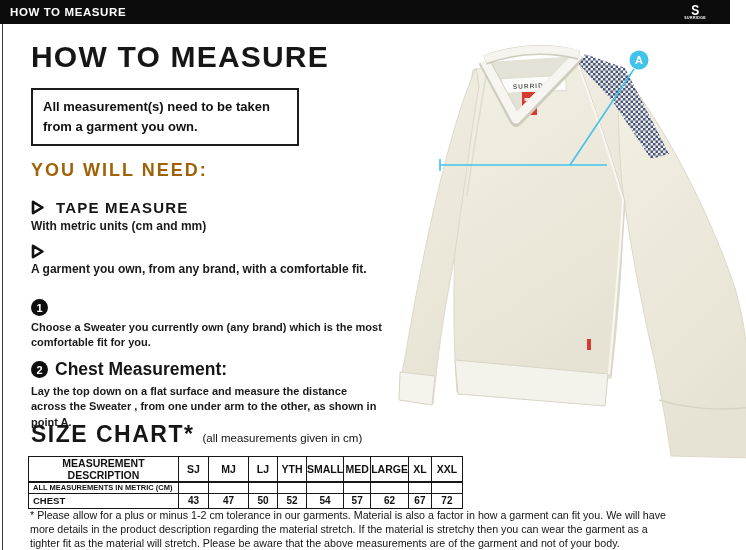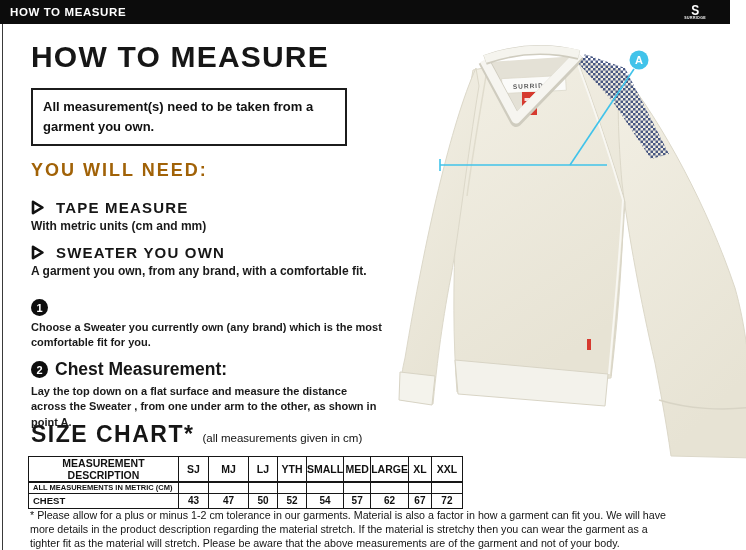--- a/index.html
+++ b/index.html
@@ -9,21 +9,21 @@
   
   .topbar{left:0;top:0;width:730px;height:24px;background:#0c0c0c;display:flex;
           align-items:center;justify-content:space-between;padding:0 8px 0 10px;box-sizing:border-box;}
   .topbar-title{color:#fff;font-size:11.5px;font-weight:700;letter-spacing:.6px;}
   .logo{display:flex;flex-direction:column;align-items:center;line-height:1;margin-right:16px;}
   .logo-s{color:#fff;font-size:12px;font-weight:700;transform:scaleY(1.15);}
   .logo-text{color:#fff;font-size:3.5px;font-weight:700;letter-spacing:.4px;margin-top:1px;}
   .left-rule{left:2px;top:24px;width:1px;height:526px;background:#3a3a3a;}
   
   .h1{left:31px;top:40px;font-size:30px;font-weight:700;letter-spacing:1.2px;color:#161616;}
-  .notice{left:31px;top:88px;width:316px;border:2px solid #1c1c1c;box-sizing:border-box;
+  .notice{left:31px;top:88px;width:268px;border:2px solid #1c1c1c;box-sizing:border-box;
           padding:7px 10px;font-size:13px;font-weight:700;line-height:1.55;}
   .h2{left:31px;top:160px;font-size:18px;font-weight:700;letter-spacing:2px;color:#a16207;}
   
   .need{left:31px;width:350px;}
   .need-row{display:flex;align-items:center;gap:12px;}
   .tri-icon{width:13px;height:15px;display:inline-block;}
   .need-title{font-size:15px;font-weight:700;letter-spacing:1.2px;color:#161616;}
   .need-desc{font-size:12px;font-weight:700;margin-top:3px;color:#1a1a1a;}
   
   .step{left:31px;width:352px;}
@@ -77,21 +77,20 @@
   <div class="need-desc">With metric units (cm and mm)</div>
 </div>
 
 <div class="abs need" style="top:244px">
   <div class="need-row">
     <span class="tri-icon">
       <svg width="13" height="15" viewBox="0 0 13 15">
           <polygon points="2,1.8 11.4,7.5 2,13.2" fill="#fff" stroke="#111" stroke-width="2.6" stroke-linejoin="round"></polygon>
         </svg>
     </span>
-    <span class="need-title">SWEATER YOU OWN</span>
   </div>
   <div class="need-desc">A garment you own, from any brand, with a comfortable fit.</div>
 </div>
 
 <div class="abs step" style="top:299px">
   <div class="step-row">
     <span class="step-num">1</span>
   </div>
   <div class="step-desc">Choose a Sweater you currently own (any brand) which is the most comfortable fit for you.</div>
 </div>

